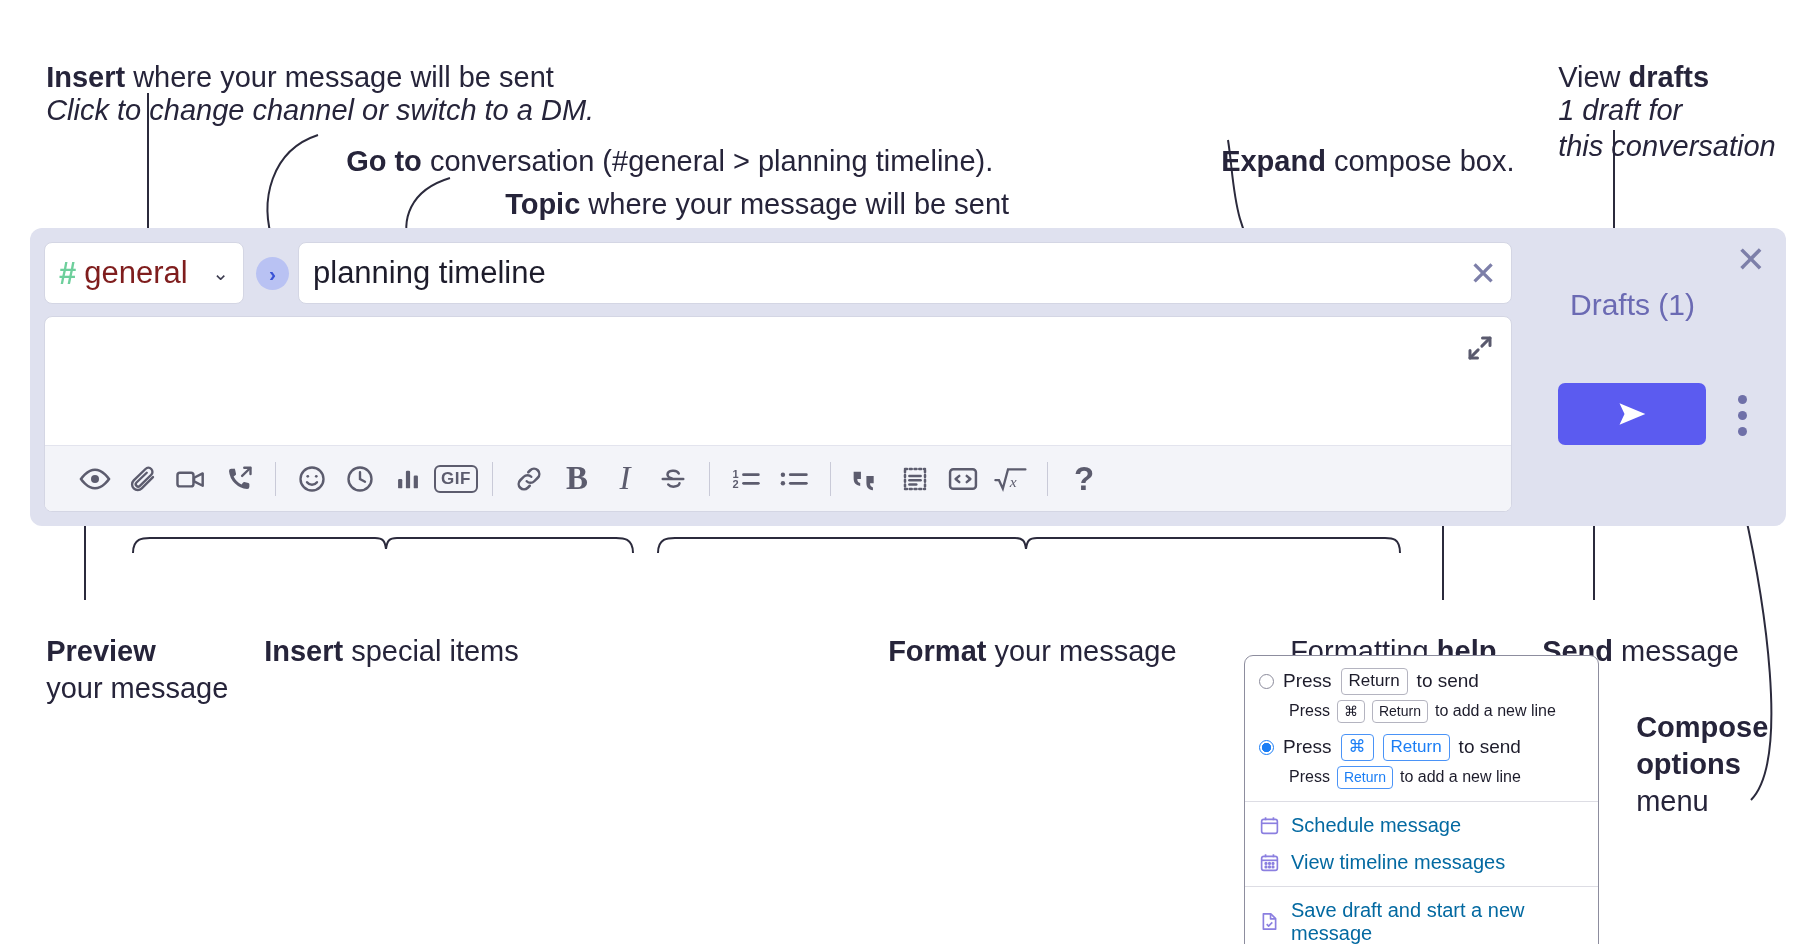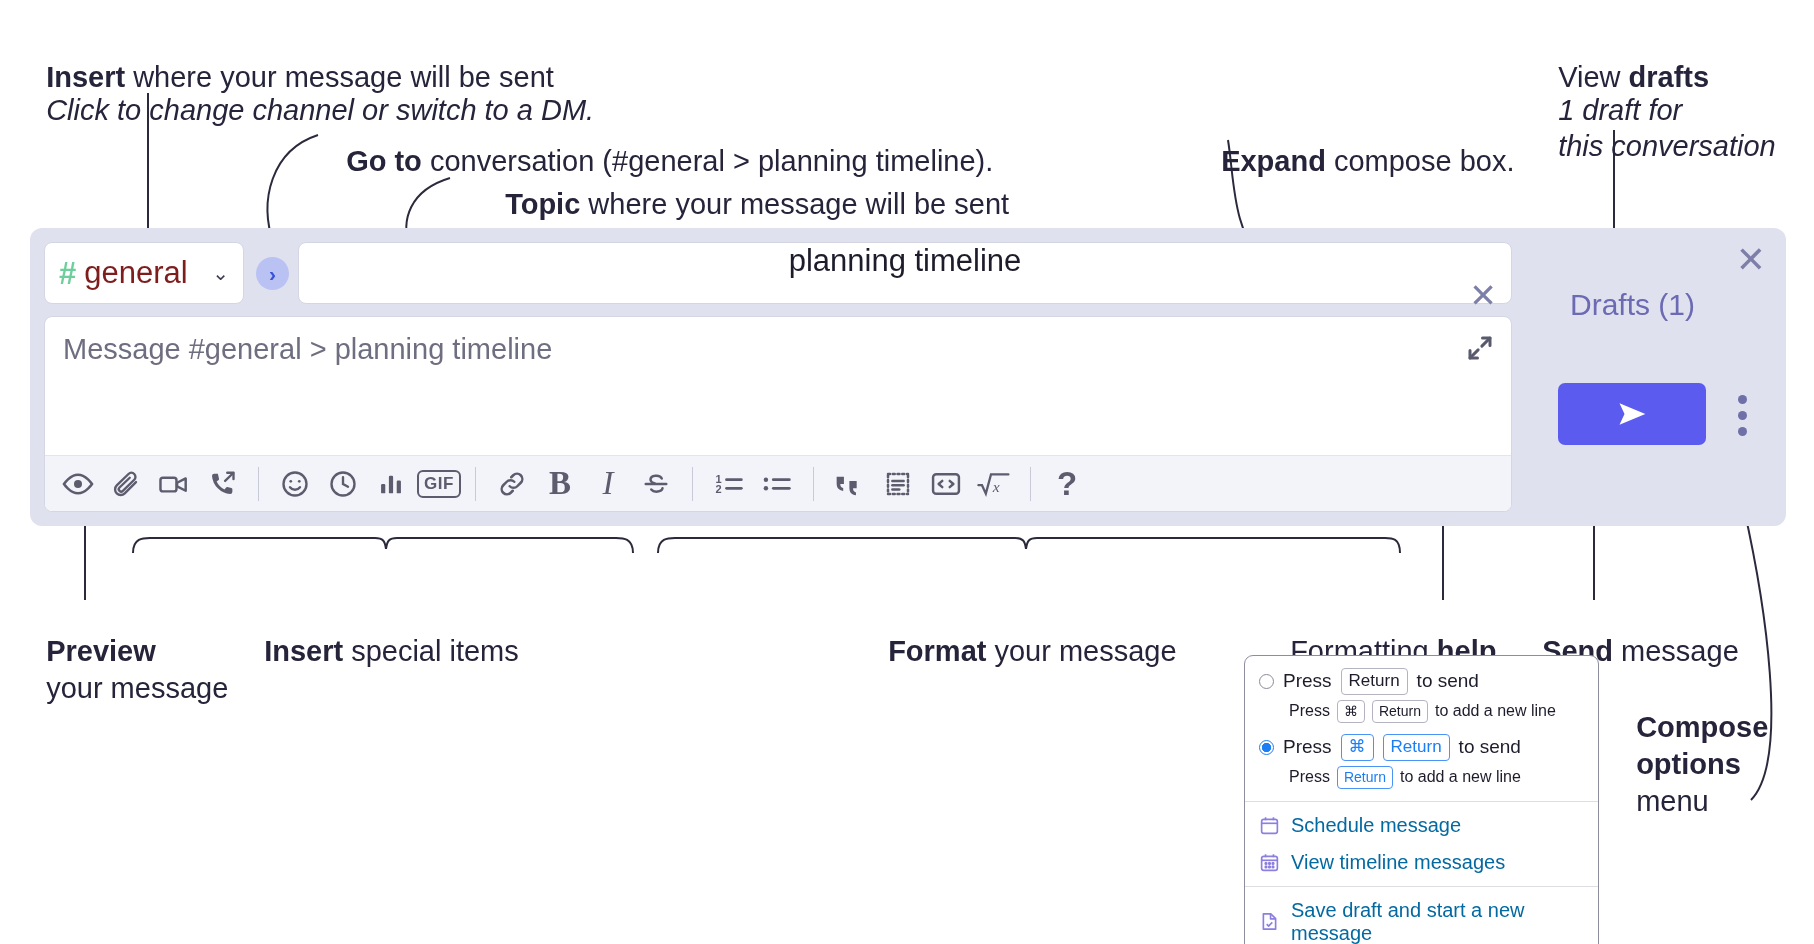--- a/index.html
+++ b/index.html
@@ -26,33 +26,33 @@
   #channel-select{left:14px;top:14px;width:200px;height:62px;display:flex;align-items:center;gap:8px;padding:0 14px;cursor:pointer;}
   #hash-icon{color:#6ecf9c;font-size:31px;font-weight:700;line-height:1;}
   #channel-name{font-size:31px;color:#7f1d1d;}
   #chev{margin-left:auto;color:#3d3c50;font-size:20px;}
 
   #goto-button{
     position:absolute;left:226px;top:29px;width:33px;height:33px;border-radius:50%;
     background:#b9c2f3;display:flex;align-items:center;justify-content:center;
     color:#3a53d6;font-size:21px;font-weight:700;cursor:pointer;
   }
-  #topic-field{left:268px;top:14px;width:1214px;height:62px;display:flex;align-items:center;padding:0 14px;flex-direction:column;}
+  #topic-field{left:268px;top:14px;width:1214px;height:62px;display:flex;align-items:center;padding:0 14px;}
   #topic-value{font-size:31px;color:#1d1c2b;}
   #topic-clear{margin-left:auto;color:#7d7fa9;font-size:33px;line-height:1;cursor:pointer;font-weight:300;}
 
   #message-box{left:14px;top:88px;width:1468px;height:196px;}
   #message-placeholder{position:absolute;left:18px;top:16px;font-size:29px;color:#6e6e80;}
   #expand-icon{position:absolute;right:16px;top:16px;width:30px;height:30px;color:#5a5a6e;cursor:pointer;}
 
   #toolbar{
-    position:absolute;left:0;bottom:0;width:100%;height:56px;
+    position:absolute;left:0;bottom:0;width:100%;height:66px;
     background:#f3f4f9;border-top:1px solid #e3e4ee;
     border-bottom-left-radius:7px;border-bottom-right-radius:7px;
-    display:flex;align-items:center;gap:0px;padding-left:9px;box-sizing:border-box;
+    display:flex;align-items:center;gap:0px;padding-left:26px;box-sizing:border-box;
   }
   .tb{width:48px;height:48px;display:flex;align-items:center;justify-content:center;color:#5c5c6e;cursor:pointer;flex:0 0 auto;}
   .tb svg{display:block;}
   .tb-sep{width:1px;height:34px;background:#c9cad8;margin:0 12px;flex:0 0 auto;}
   .gifbox{border:2px solid #5c5c6e;border-radius:6px;font-size:17px;font-weight:700;padding:2px 5px;letter-spacing:.5px;}
   .bold-g{font-size:33px;font-weight:700;font-family:"Liberation Serif",serif;}
   .ital-g{font-size:33px;font-style:italic;font-family:"Liberation Serif",serif;}
   .help-g{font-size:33px;font-weight:600;}
 
   #drafts-close{position:absolute;right:20px;top:14px;color:#7d7fa9;font-size:36px;line-height:1;cursor:pointer;font-weight:300;}
@@ -197,21 +197,20 @@
   <div id="goto-button">
     <span>›</span>
   </div>
 
   <div class="field" id="topic-field">
     <span id="topic-value">planning timeline</span>
     <span id="topic-clear">✕</span>
   </div>
 
   <div class="field" id="message-box">
-    <div id="message-placeholder">Message #general &gt; planning timeline</div>
 
     <div id="expand-icon">
       <svg viewBox="0 0 24 24" width="30" height="30" fill="none" stroke="currentColor" stroke-width="2.4" stroke-linecap="round" stroke-linejoin="round">
         <path d="M14 4 L20 4 L20 10"></path>
           <path d="M20 4 L13.5 10.5"></path>
         <path d="M10 20 L4 20 L4 14"></path>
           <path d="M4 20 L10.5 13.5"></path>
       </svg>
     </div>
 

